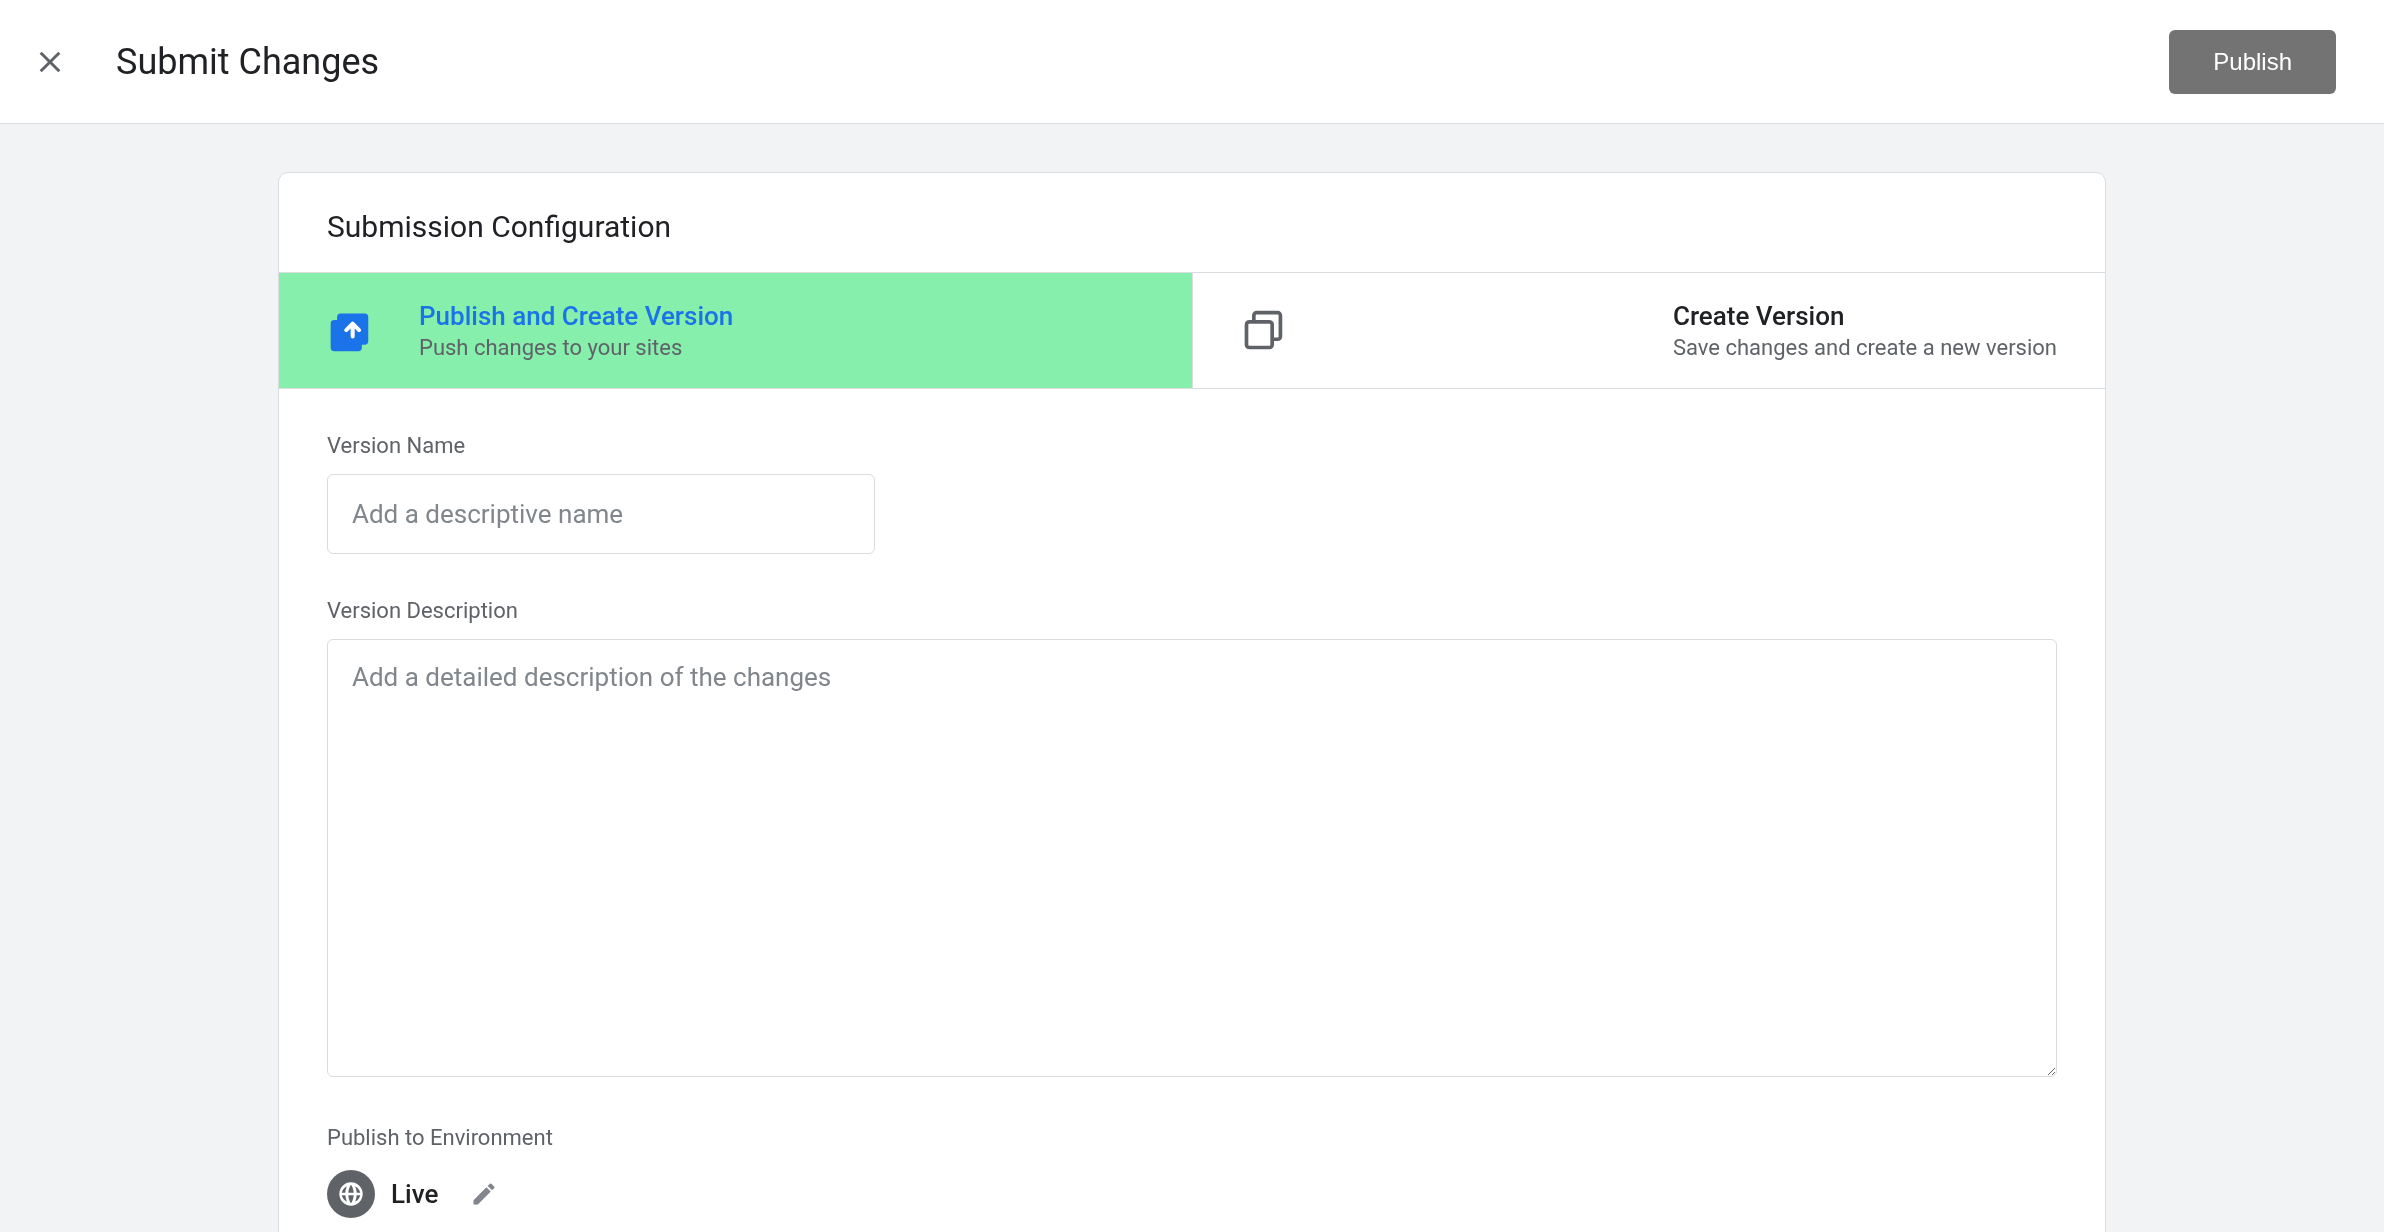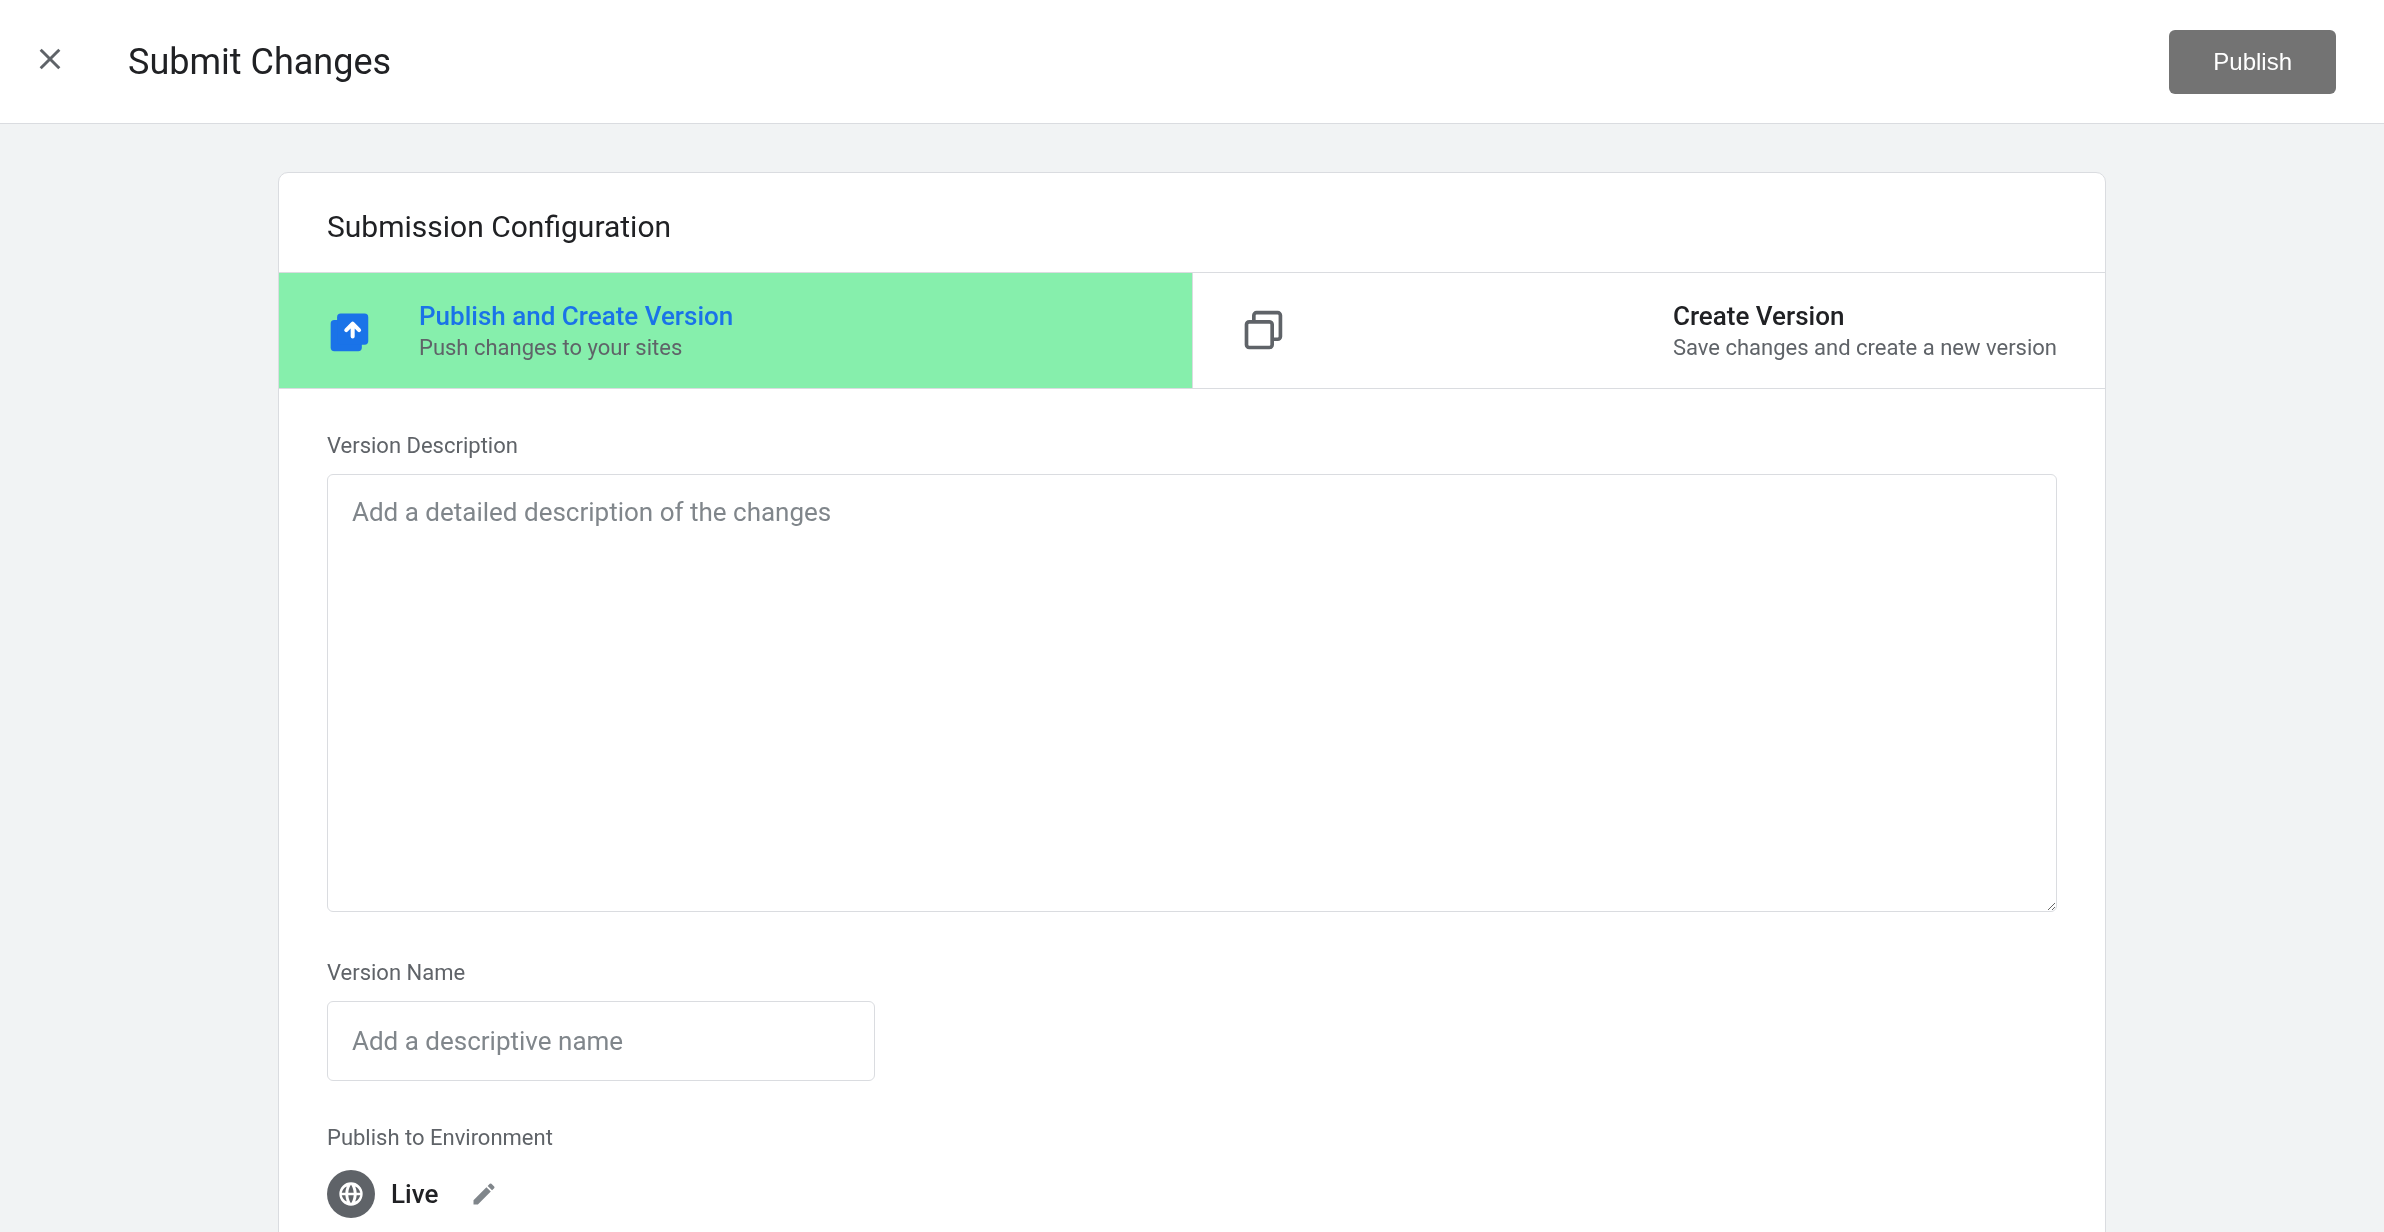--- a/index.html
+++ b/index.html
@@ -13,21 +13,21 @@
     }
     .topbar {
       display: flex;
       align-items: center;
       justify-content: space-between;
       padding: 20px 48px 20px 32px;
       border-bottom: 1px solid #dadce0;
       background: #fff;
       height: 124px;
     }
-    .topbar-left { display: flex; align-items: flex-start; gap: 12px; }
+    .topbar-left { display: flex; align-items: center; }
     .close-btn {
       width: 36px;
       height: 36px;
       color: #5f6368;
       cursor: pointer;
       margin-right: 48px;
       display: flex;
       align-items: center;
       justify-content: center;
     }
@@ -156,27 +156,27 @@
         </div>
         <div class="tab-texts">
           <div class="tab-title">Create Version</div>
           <div class="tab-sub">Save changes and create a new version</div>
         </div>
       </div>
     </div>
 
     <div class="form-section">
       <div class="field-block">
-        <label class="field-label">Version Description</label>
-        <textarea class="textarea" placeholder="Add a detailed description of the changes" style=""></textarea>
+        <label class="field-label">Version Name</label>
+        <input class="text-input" type="text" placeholder="Add a descriptive name" style="">
       </div>
 
       <div class="field-block">
-        <label class="field-label">Version Name</label>
-        <input class="text-input" type="text" placeholder="Add a descriptive name" style="">
+        <label class="field-label">Version Description</label>
+        <textarea class="textarea" placeholder="Add a detailed description of the changes" style=""></textarea>
       </div>
 
       <div>
         <label class="field-label">Publish to Environment</label>
         <div class="env-row">
           <div class="env-circle">
             <svg viewBox="0 0 24 24">
                 <path d="M12 2a10 10 0 1 0 0 20 10 10 0 0 0 0-20zm7.93 9h-3.08a15.6 15.6 0 0 0-1.23-5.36A8.03 8.03 0 0 1 19.93 11zM12 4c.9 1.2 2.03 3.5 2.33 7H9.67C9.97 7.5 11.1 5.2 12 4zM8.38 5.64A15.6 15.6 0 0 0 7.15 11H4.07a8.03 8.03 0 0 1 4.31-5.36zM4.07 13h3.08c.18 2 .63 3.84 1.23 5.36A8.03 8.03 0 0 1 4.07 13zM12 20c-.9-1.2-2.03-3.5-2.33-7h4.66c-.3 3.5-1.43 5.8-2.33 7zm3.62-1.64A15.6 15.6 0 0 0 16.85 13h3.08a8.03 8.03 0 0 1-4.31 5.36z"></path>
               </svg>
           </div>

